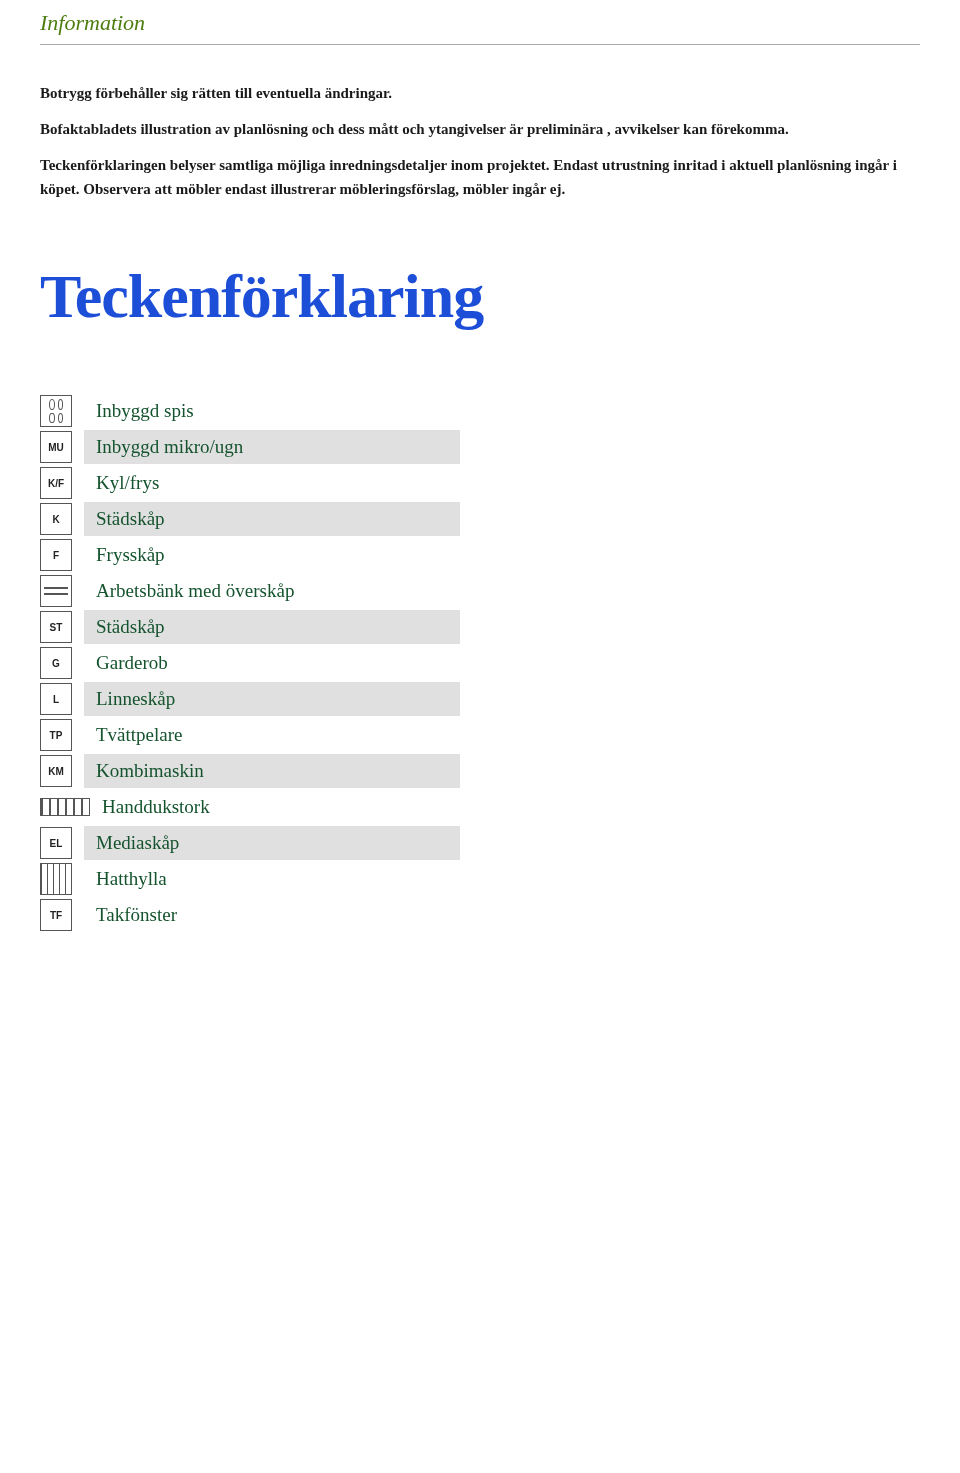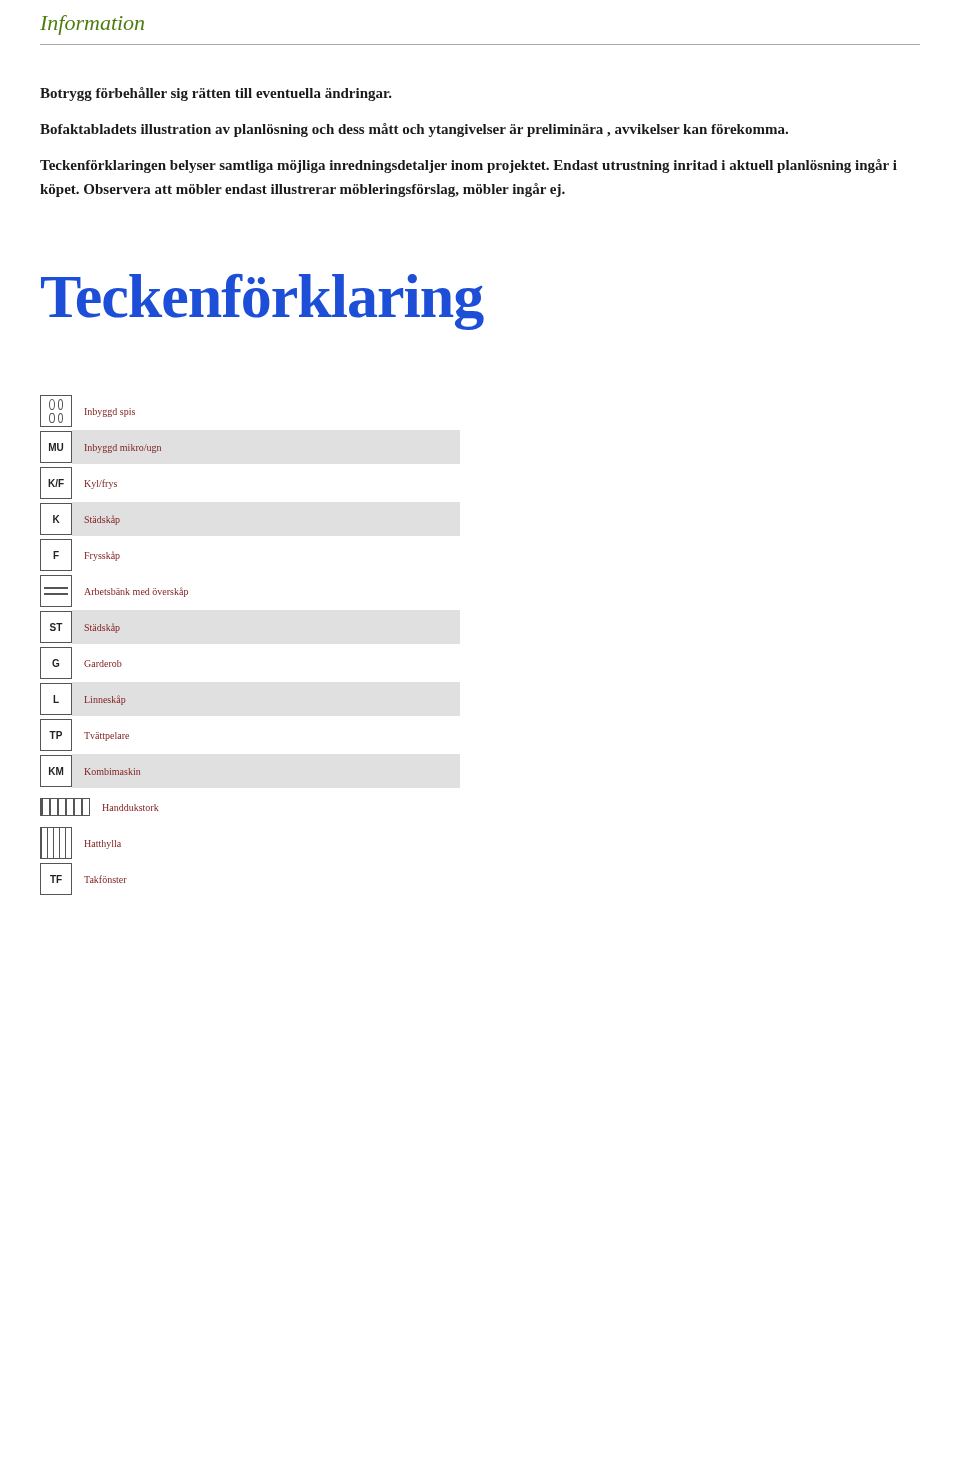--- a/index.html
+++ b/index.html
@@ -66,30 +66,30 @@
       height: 32px;
       border: 1.5px solid #555;
       display: flex;
       align-items: center;
       justify-content: center;
       font-size: 10px;
       font-family: Arial, sans-serif;
       font-weight: bold;
       color: #222;
       flex-shrink: 0;
-      margin-right: 0;
+      margin-right: 12px;
       background: #fff;
       position: relative;
     }
 
     .legend-label {
       flex: 1;
       padding: 6px 12px;
-      font-size: 10px;
-      color: #7f1d1d;
+      font-size: 19px;
+      color: #14532d;
       min-height: 34px;
       display: flex;
       align-items: center;
     }
 
     
     .icon-spis {
       display: grid;
       grid-template-columns: 1fr 1fr;
       grid-template-rows: 1fr 1fr;
@@ -234,20 +234,24 @@
       <div class="legend-icon">KM</div>
       <div class="legend-label" style="background:#e0e0e0">Kombimaskin</div>
     </div>
     <div class="legend-item">
       <div style="width:50px;height:32px;display:flex;align-items:center;flex-shrink:0;">
       <div class="icon-handdukstork"></div>
     </div>
       <div class="legend-label" style="background:#fff">Handdukstork</div>
     </div>
     <div class="legend-item">
+      <div class="legend-icon">EL</div>
+      <div class="legend-label" style="background:#e0e0e0">Mediaskåp</div>
+    </div>
+    <div class="legend-item">
       <div class="legend-icon icon-hatthylla"></div>
       <div class="legend-label" style="background:#fff">Hatthylla</div>
     </div>
     <div class="legend-item">
       <div class="legend-icon">TF</div>
       <div class="legend-label" style="background:#fff">Takfönster</div>
     </div>
   </div>
 
 </body></html>

